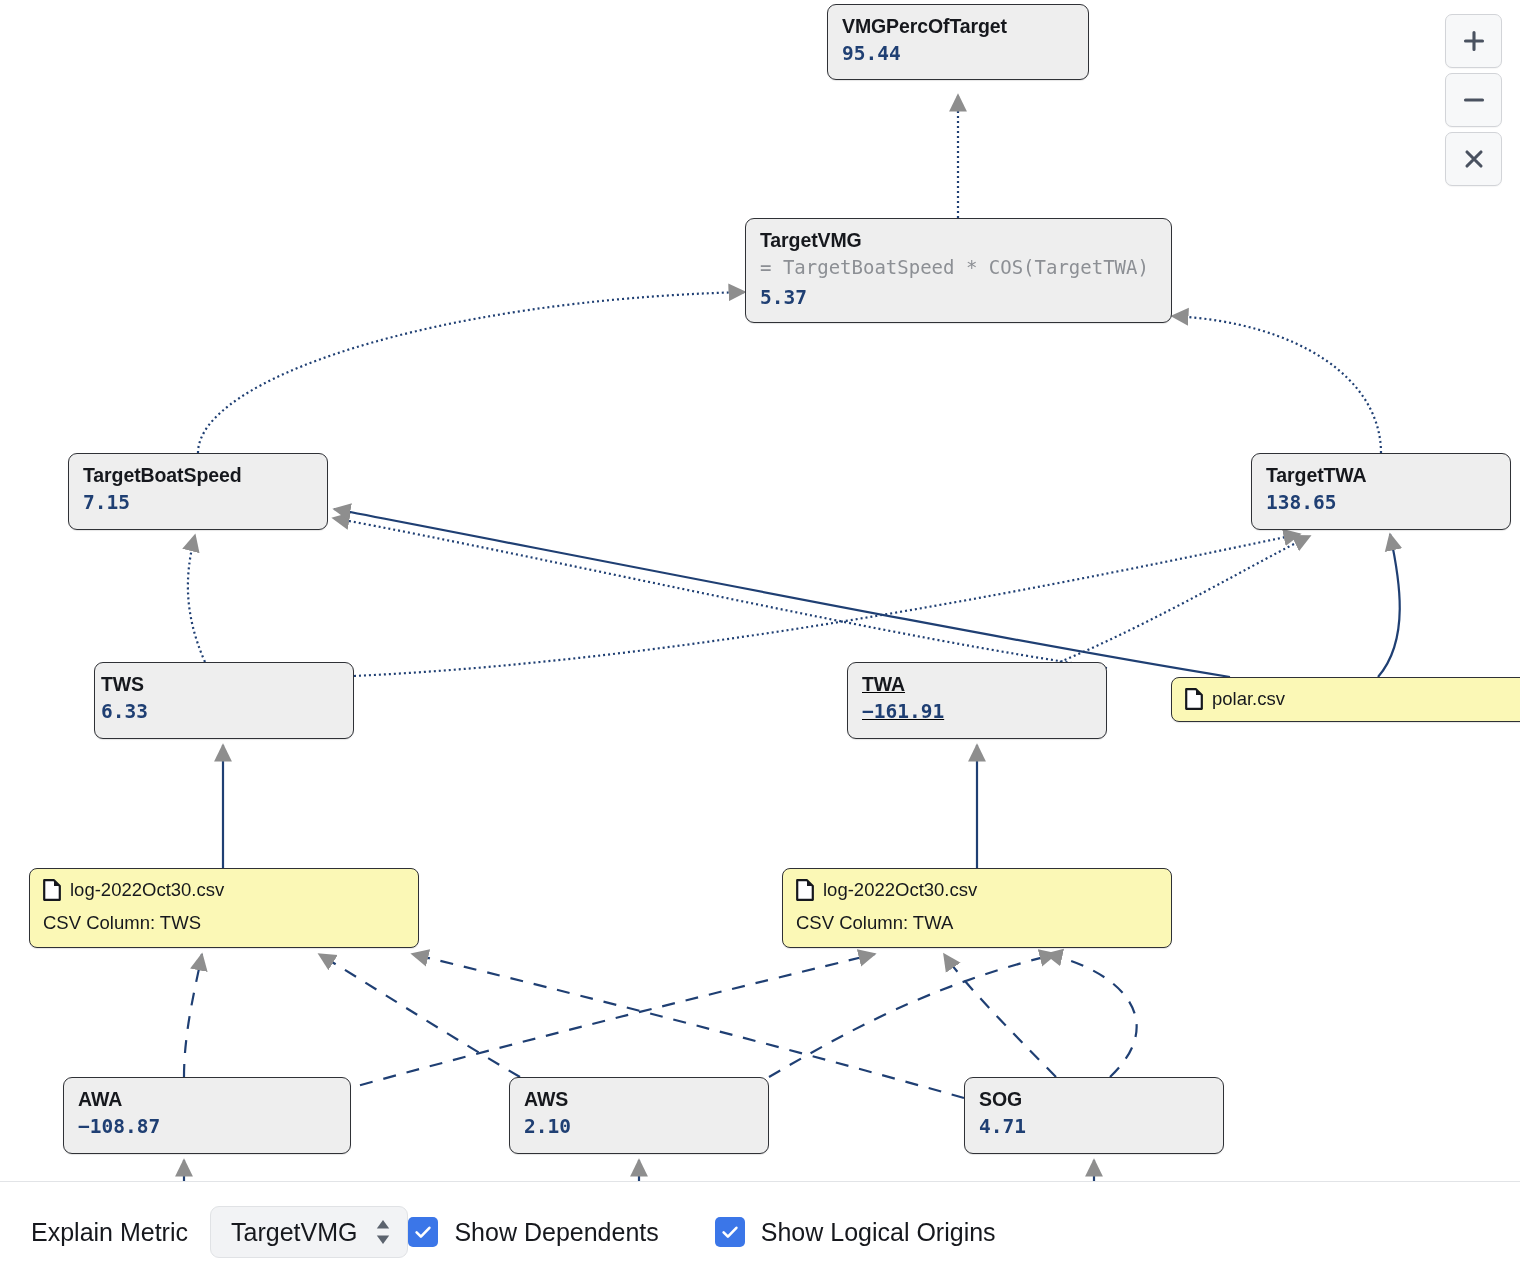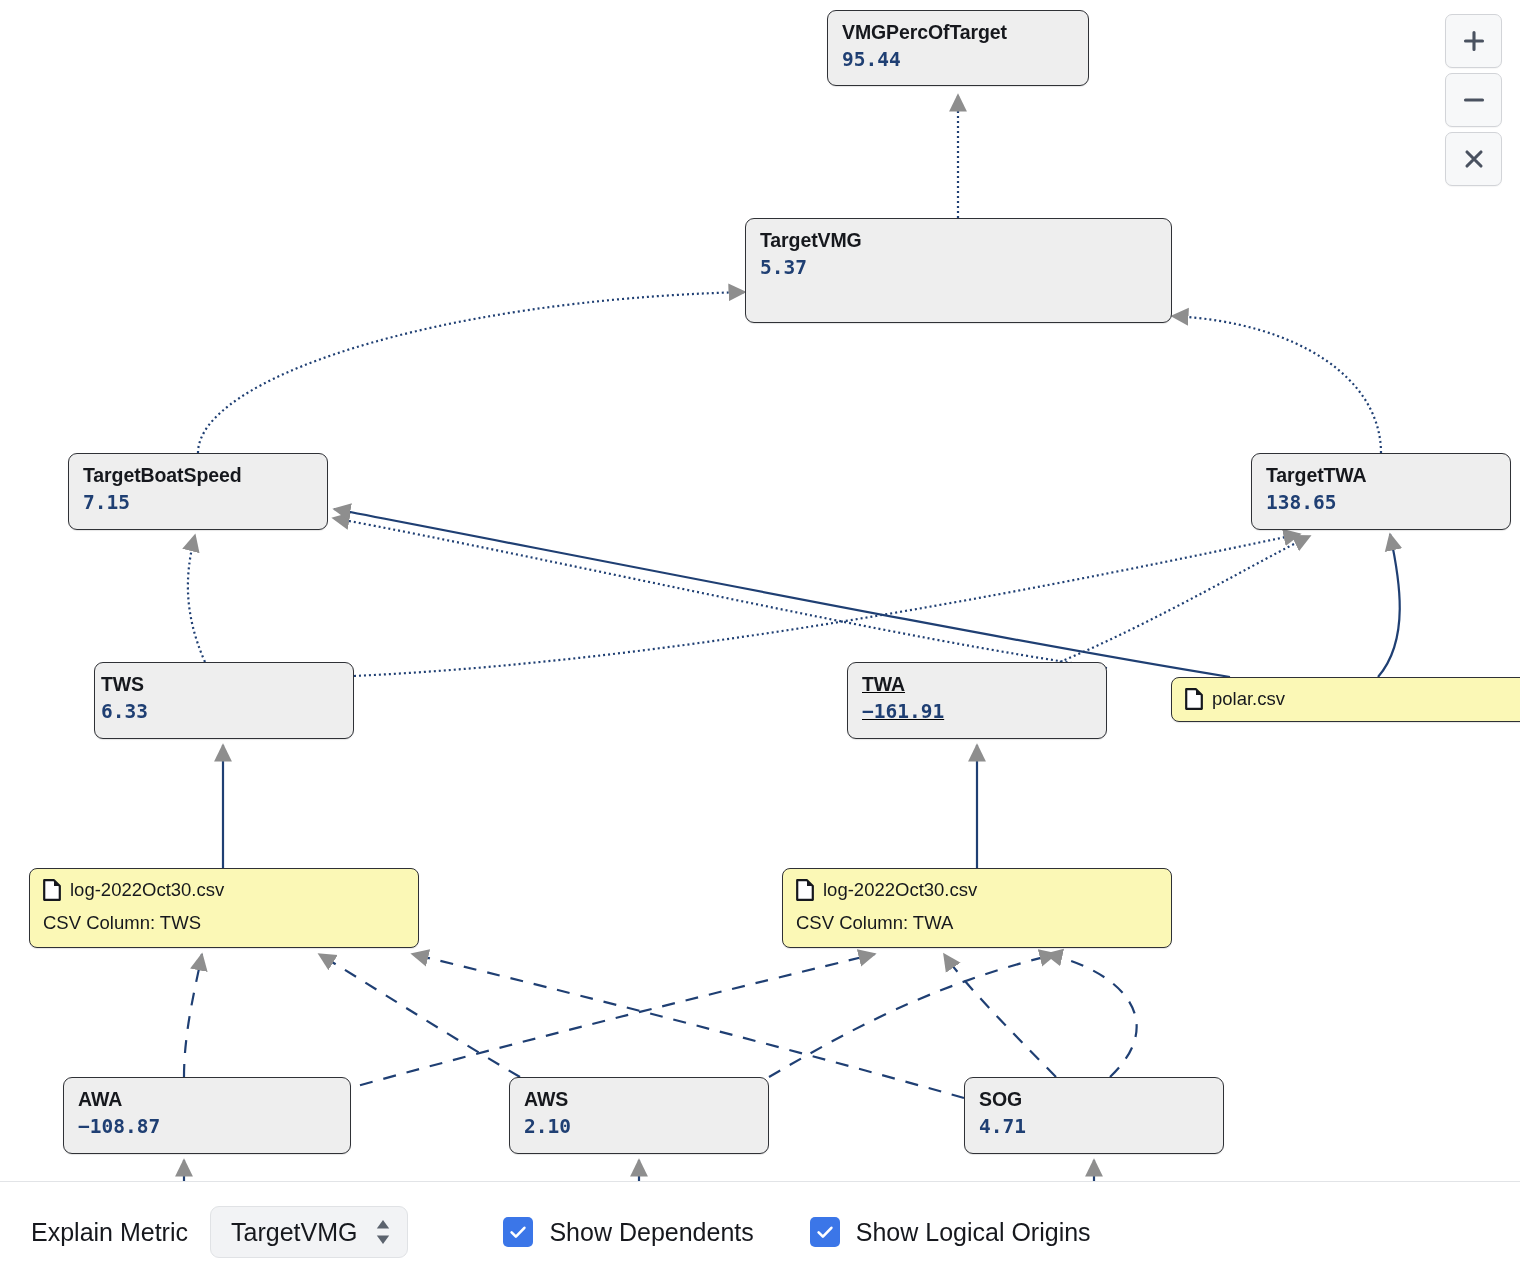--- a/index.html
+++ b/index.html
@@ -162,21 +162,21 @@
     font-size: 25px;
     color: #16181d;
     white-space: nowrap;
   }
   .check-group {
     display: flex;
     align-items: center;
     gap: 16px;
     cursor: pointer;
   }
-  .check-group.g1 { margin-left: 95px; }
+  .check-group.g1 { }
   .check-group.g2 { margin-left: 56px; }
   .checkbox {
     width: 30px;
     height: 30px;
     border-radius: 5px;
     background: #3b76e8;
     display: flex;
     align-items: center;
     justify-content: center;
     flex: 0 0 auto;
@@ -239,26 +239,27 @@
 
         <path d="M 1056,1077 C 1010,1030 965,985 944,954" stroke-dasharray="13 11" marker-end="url(#arrowGray)"></path>
 
         <path d="M 184,1181 L 184,1160" marker-end="url(#arrowGray)"></path>
         <path d="M 639,1181 L 639,1160" marker-end="url(#arrowGray)"></path>
         <path d="M 1094,1181 L 1094,1160" marker-end="url(#arrowGray)"></path>
       </g>
     </svg>
 
     <div id="node-host">
-        <div class="node" style="left: 827px; top: 10px; width: 262px; min-height: 76px;">
+        <div class="node" style="left: 827px; top: 4px; width: 262px; min-height: 76px;">
           <div class="n-title">VMGPercOfTarget</div>
           <div class="n-value">95.44</div>
         </div>
         <div class="node" style="left: 745px; top: 218px; width: 427px; min-height: 105px;">
           <div class="n-title">TargetVMG</div>
+          <div class="n-formula">= TargetBoatSpeed * COS(TargetTWA)</div>
           <div class="n-value">5.37</div>
         </div>
         <div class="node" style="left: 68px; top: 453px; width: 260px; min-height: 77px;">
           <div class="n-title">TargetBoatSpeed</div>
           <div class="n-value">7.15</div>
         </div>
         <div class="node" style="left: 1251px; top: 453px; width: 260px; min-height: 77px;">
           <div class="n-title">TargetTWA</div>
           <div class="n-value">138.65</div>
         </div>

